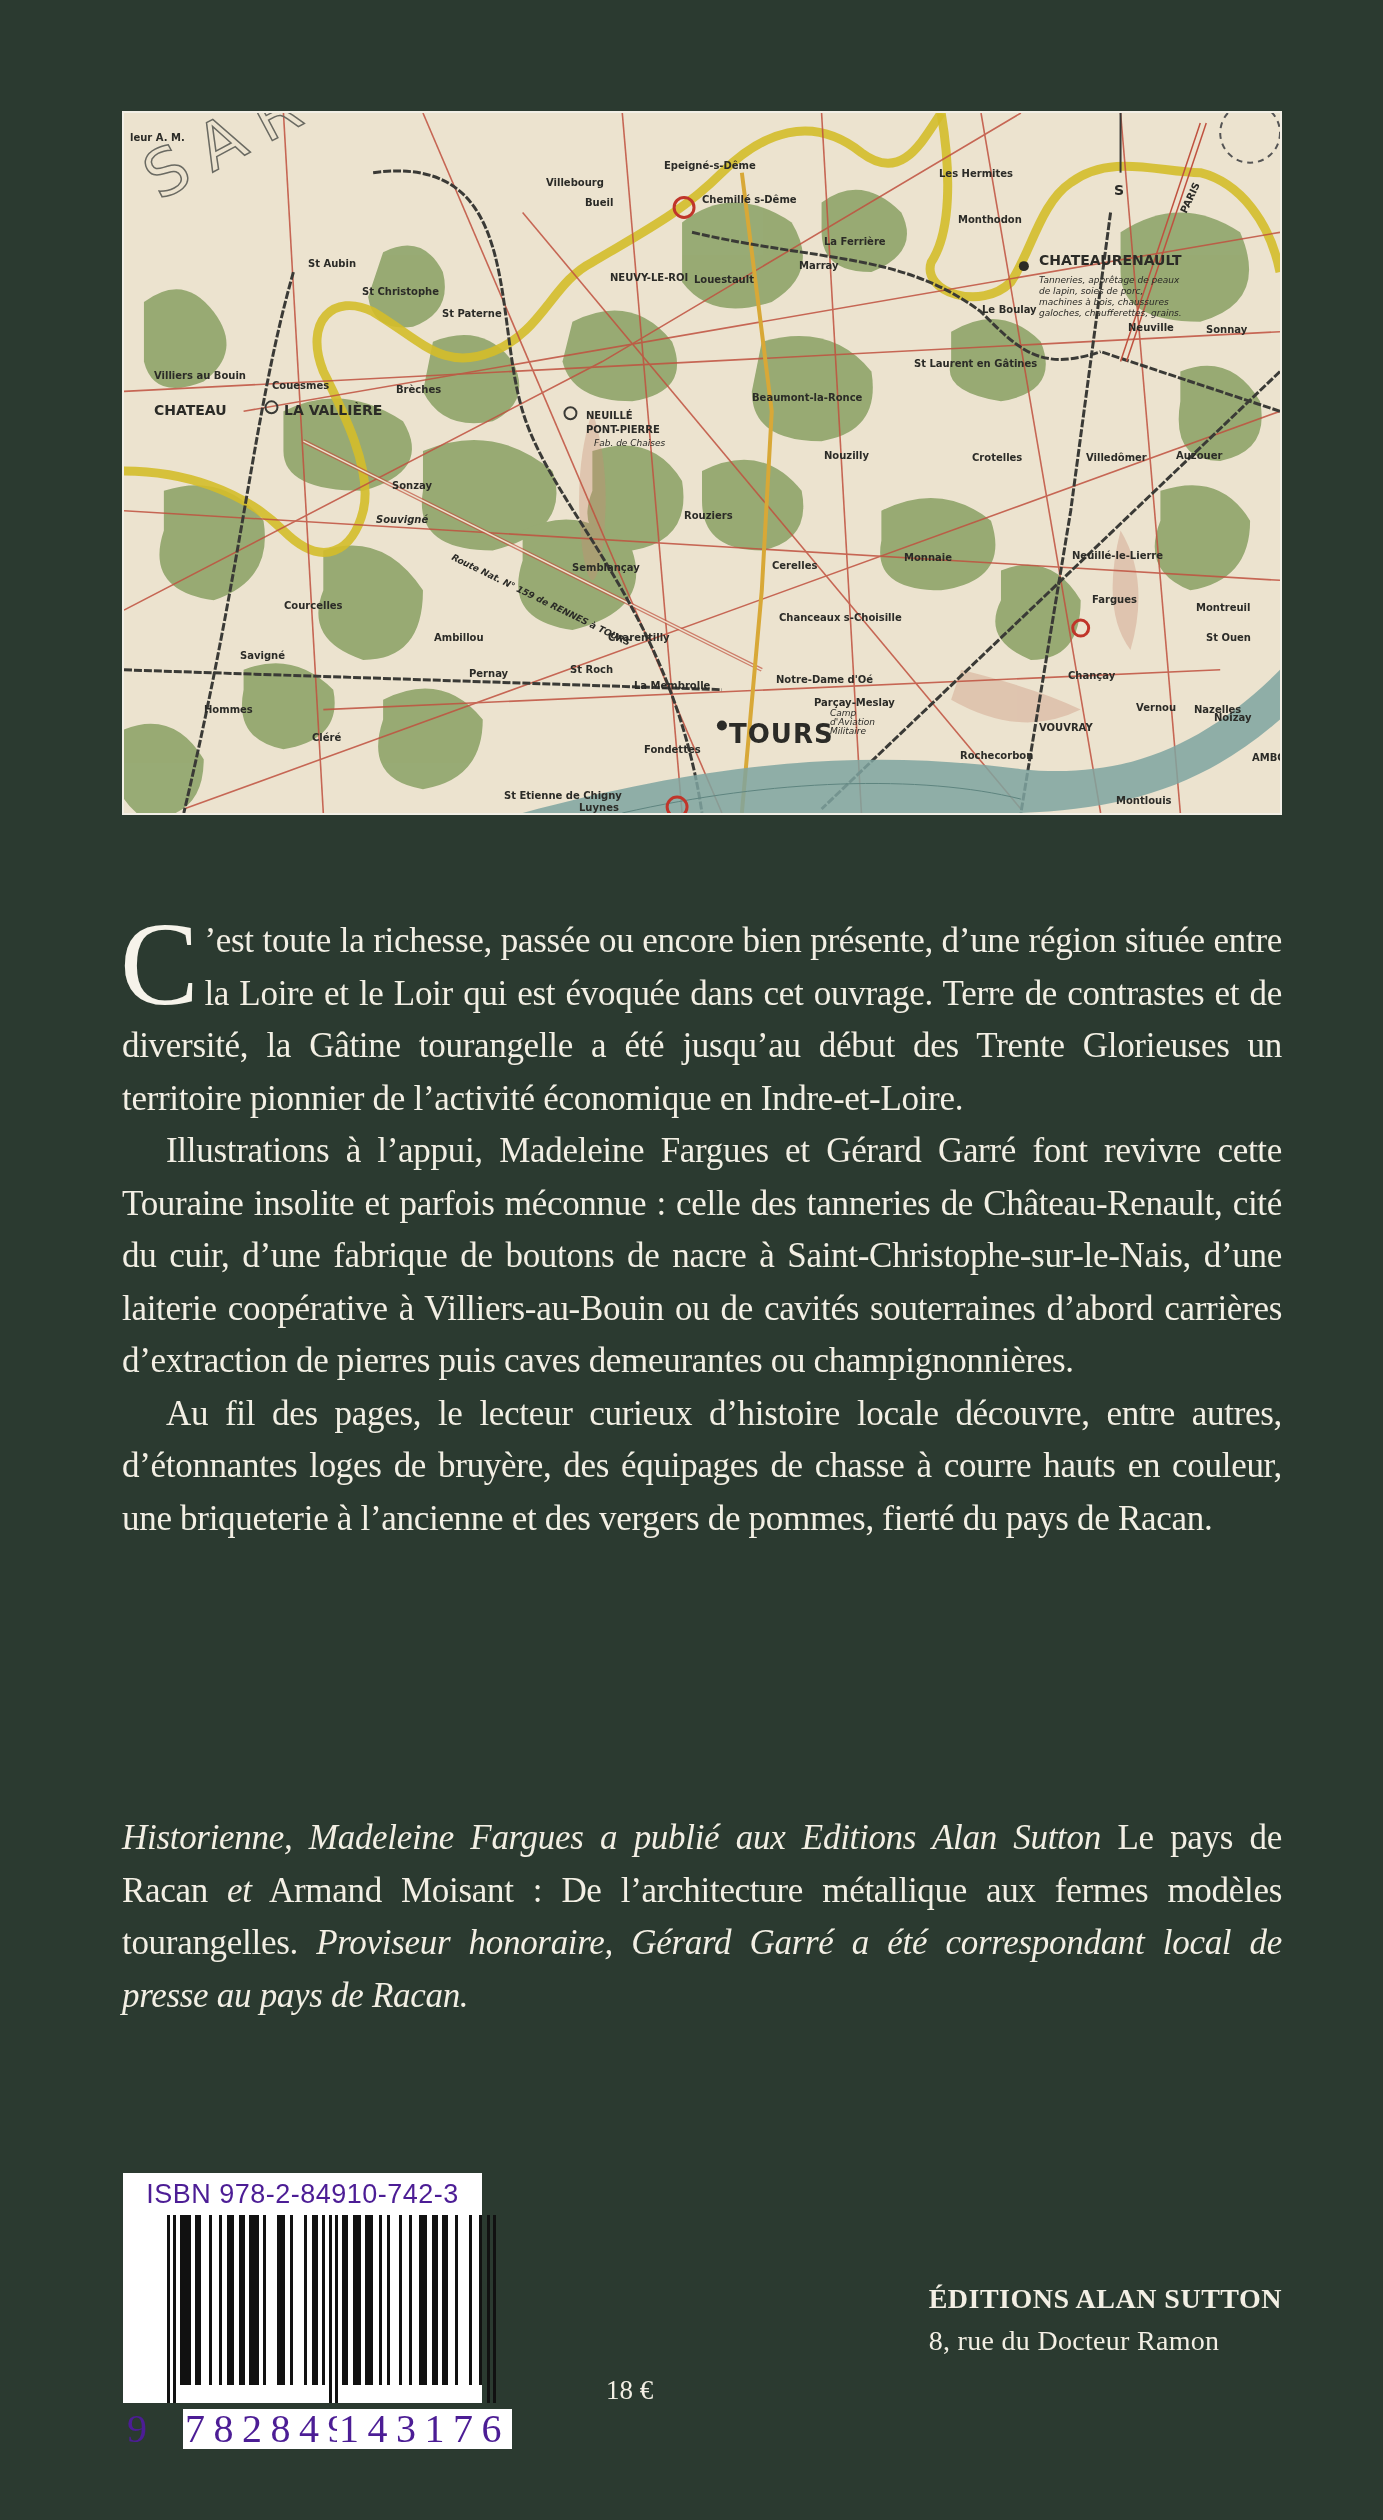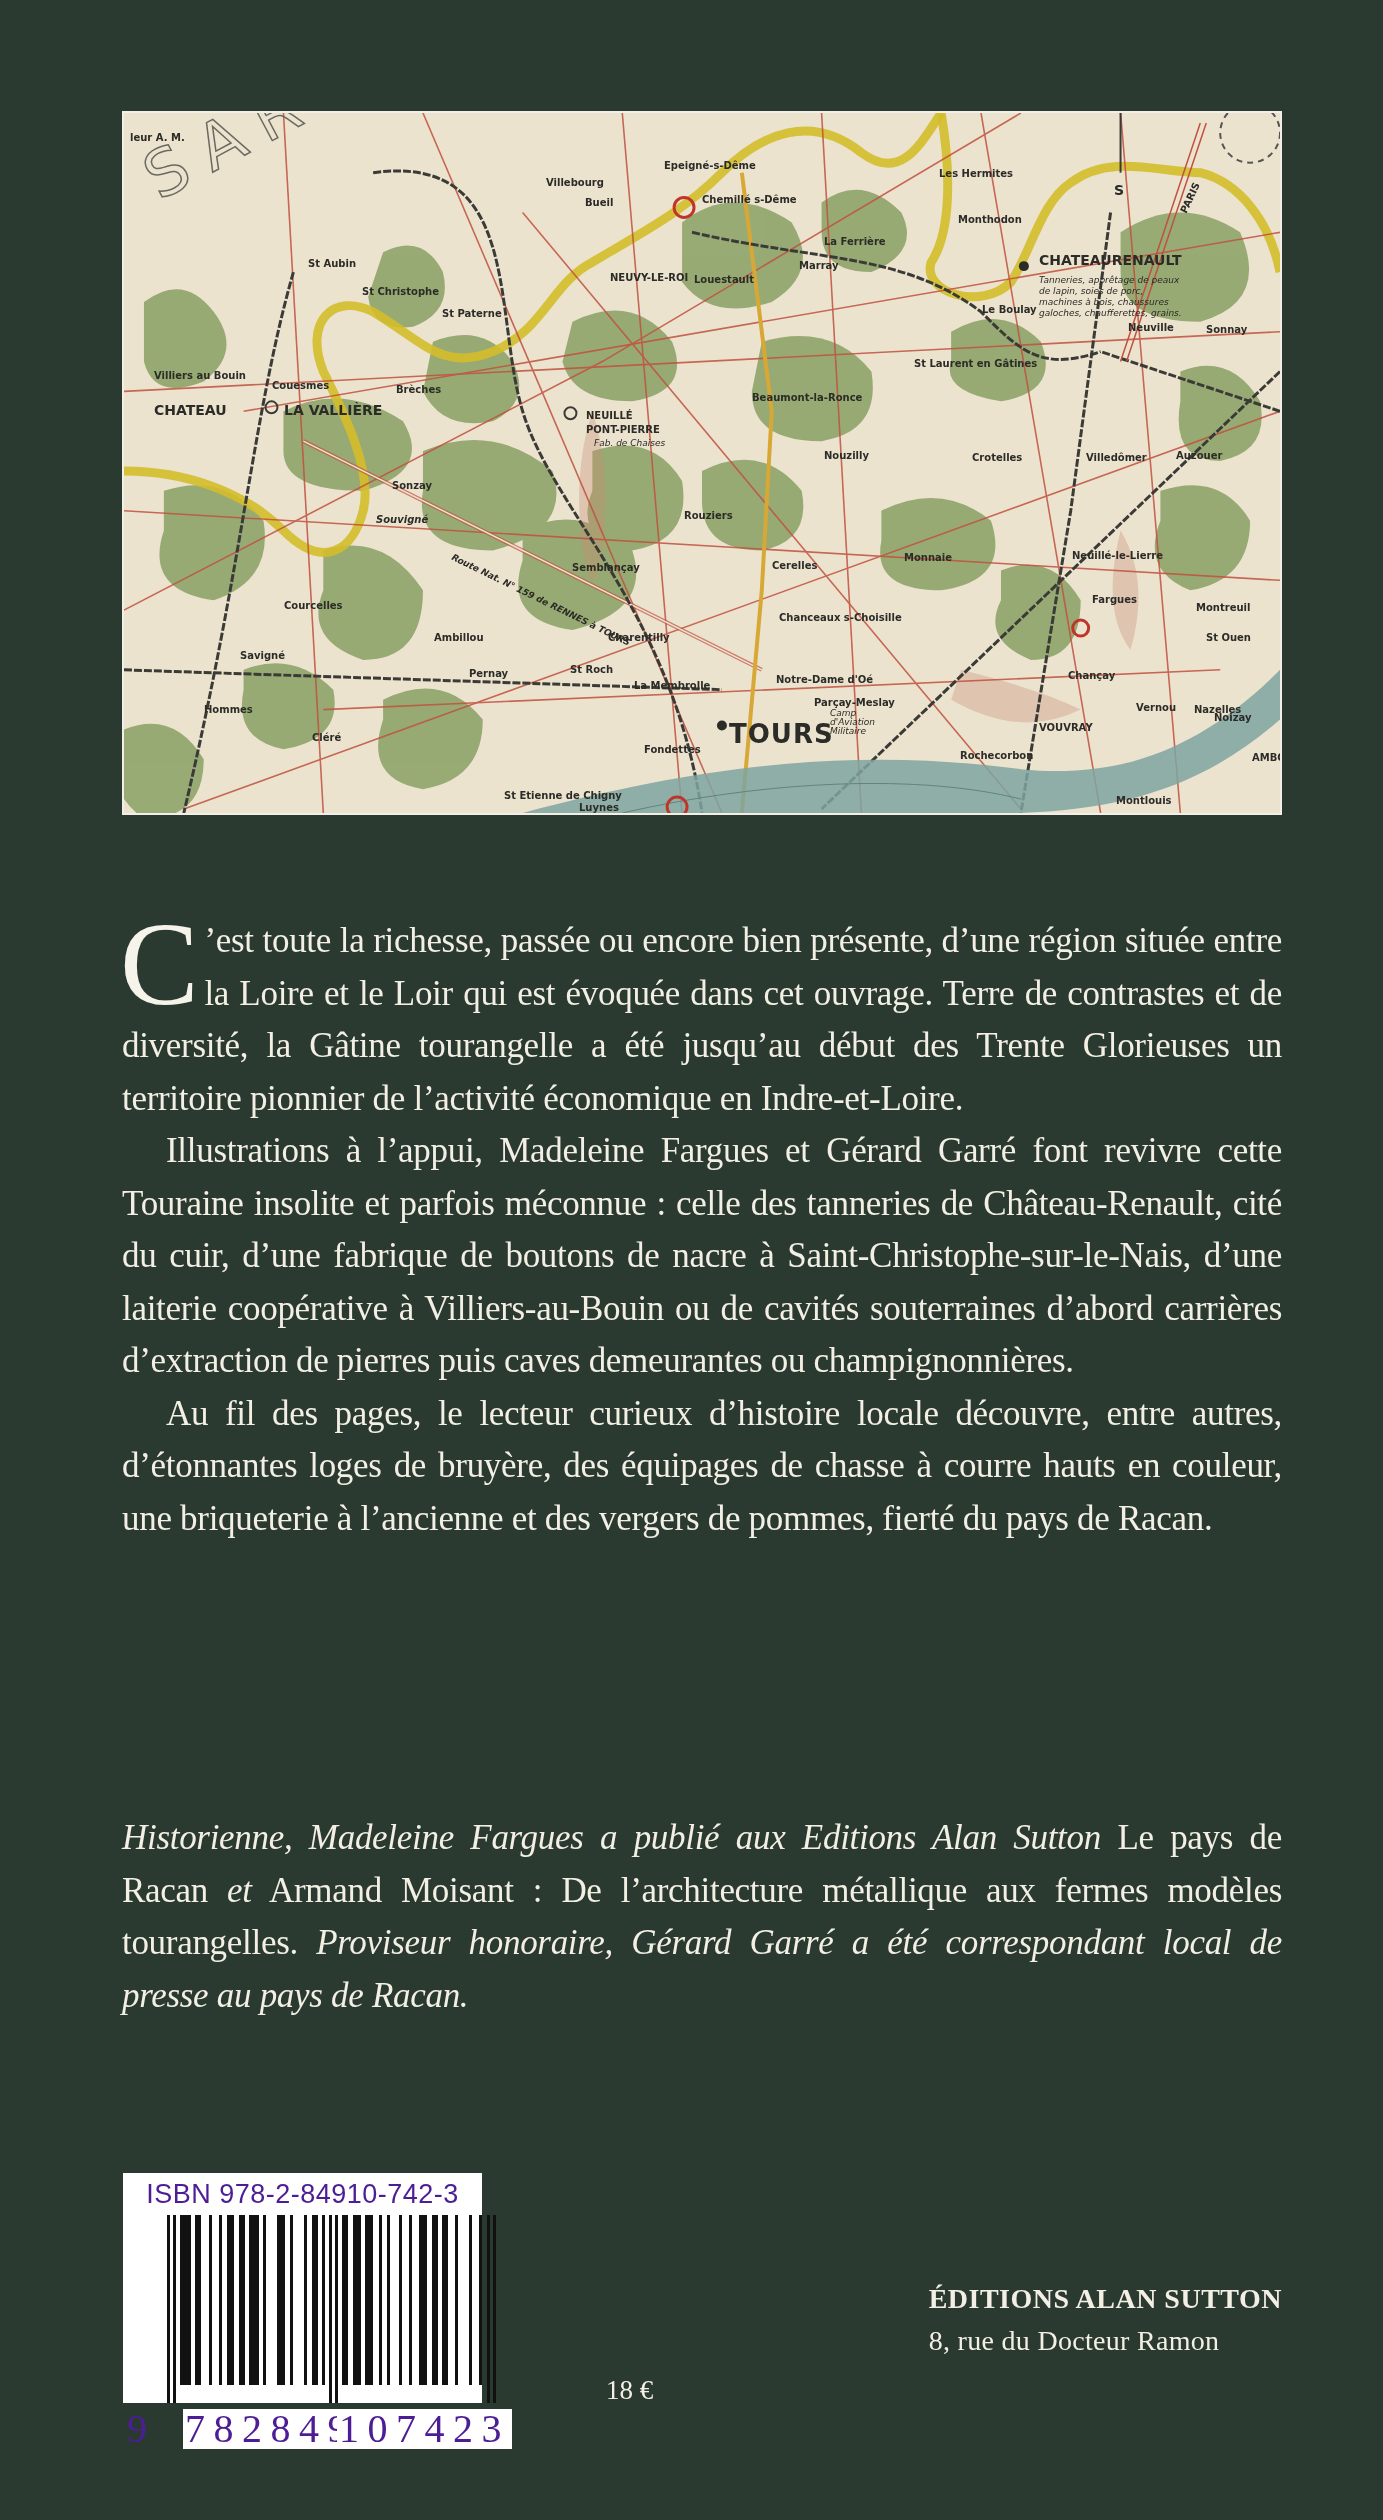--- a/index.html
+++ b/index.html
@@ -297,21 +297,21 @@
       <rect x="288" y="0" width="3" height="170"></rect>
         <rect x="302" y="0" width="3" height="170"></rect>
       <rect x="312" y="0" width="3" height="170"></rect>
       <rect x="320" y="0" width="3" height="188"></rect>
         <rect x="326" y="0" width="3" height="188"></rect>
     </g>
   </svg>
   <div class="digits">
     <span class="d0">9</span>
     <span class="d1">782849</span>
-    <span class="d2">107423</span>
+    <span class="d2">143176</span>
   </div>
 </div>
 
 <div class="price">18 €</div>
 
 <div class="publisher">
   <div class="name">ÉDITIONS ALAN SUTTON</div>
   <div>8, rue du Docteur Ramon</div>
 </div>
 

